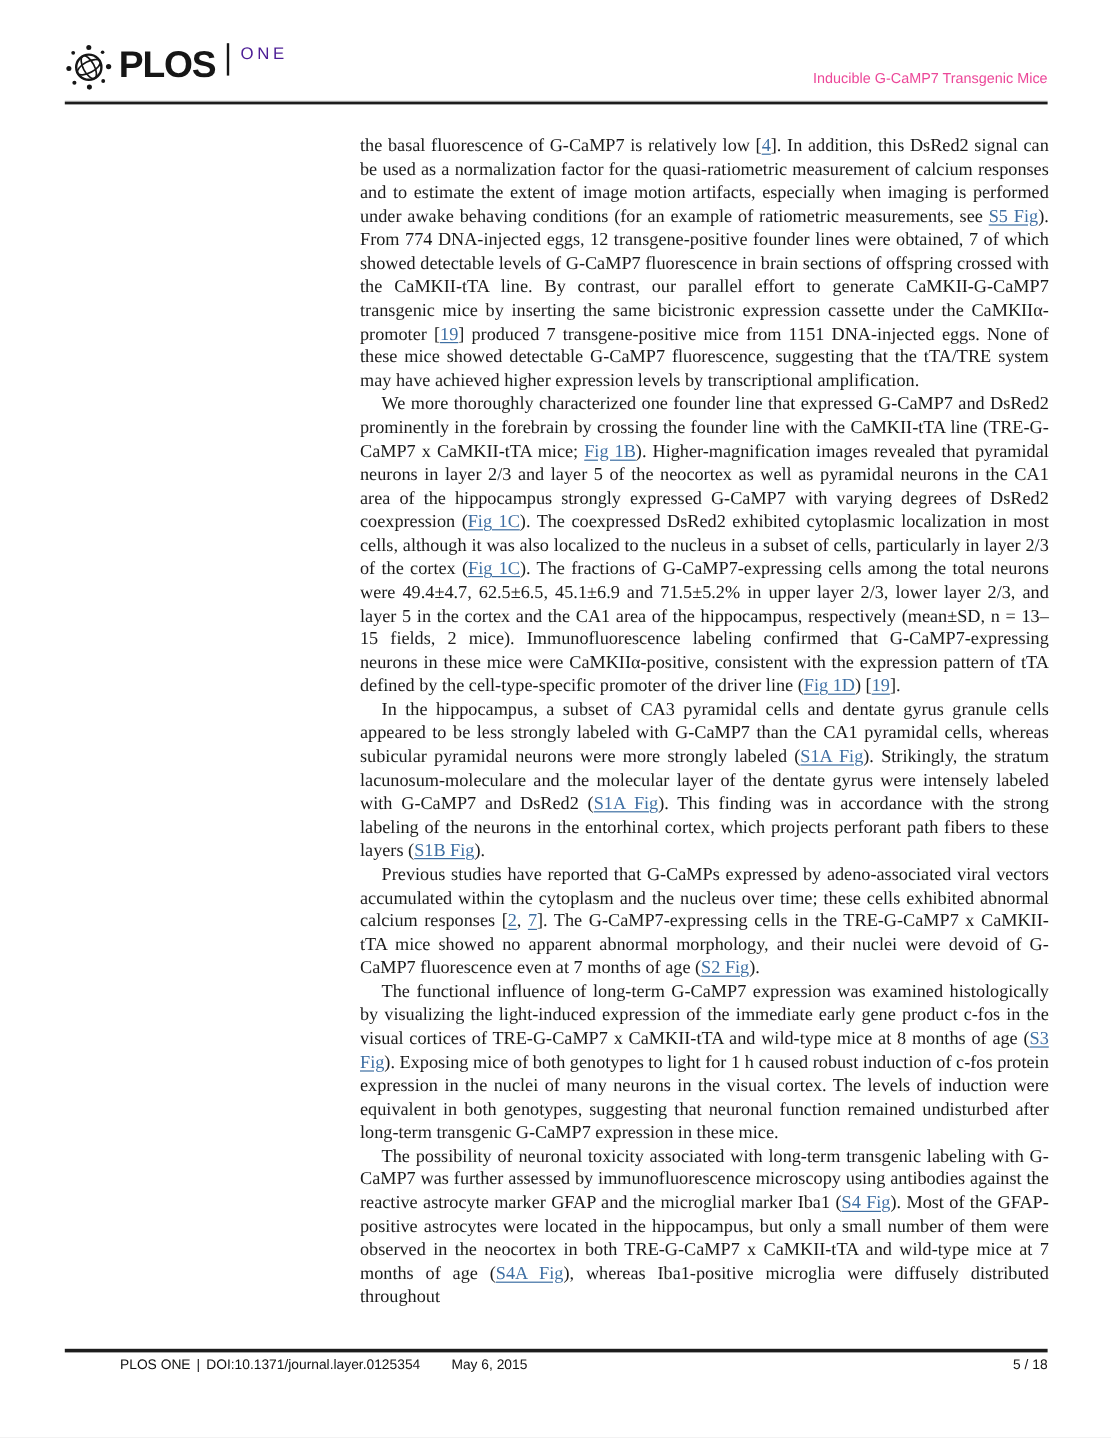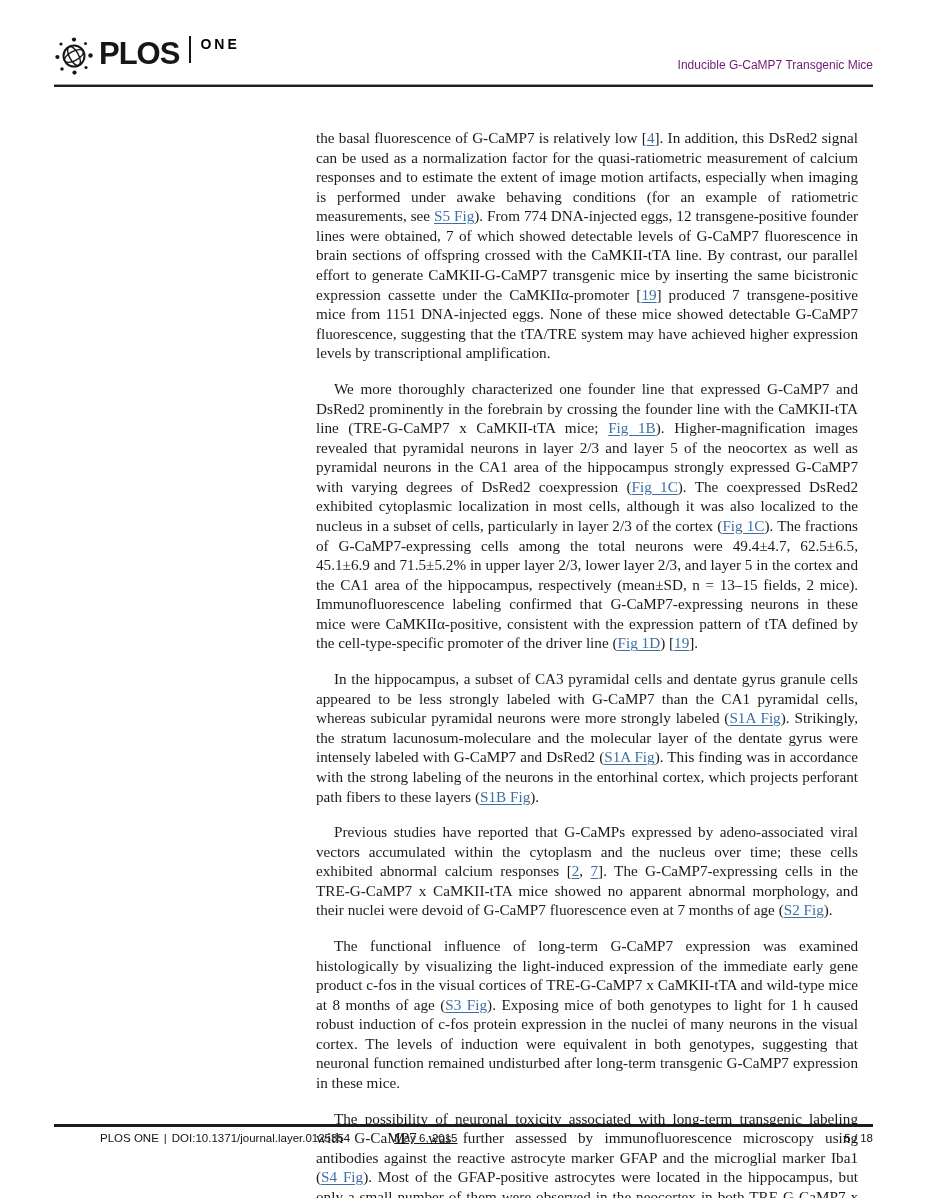--- a/index.html
+++ b/index.html
@@ -21,57 +21,57 @@
   .logo-mark{display:flex;align-items:center;}
   .logo-plos{
     font-size:31px;font-weight:800;letter-spacing:-1px;
     color:#161616;margin-left:5px;
   }
   .logo-divider{
     width:2px;height:27px;background:#161616;
     margin:0 9px 0 10px;
   }
   .logo-one{
-    font-size:14px;font-weight:700;letter-spacing:3px;color:#000000;
+    font-size:14px;font-weight:400;letter-spacing:3px;color:#4c1d95;
   }
   .running-title{
     position:absolute;right:53px;top:58px;
     font-family:"Liberation Sans", sans-serif;
-    font-size:12px;color:#701a75;
+    font-size:12px;color:#ec4899;
   }
   .header-rule{
     position:absolute;left:54px;right:53px;top:84px;
     height:0;border-top:1px solid #9a9a9a;border-bottom:2px solid #1d1d1d;
   }
   
   .article-body{
     position:absolute;left:300px;top:112px;width:574px;
     font-size:15.2px;line-height:19.58px;
     text-align:justify;
   }
-  .para{margin:16px;}
+  .para{margin:0;}
   .para.indent{text-indent:18px;}
   a.ref-link{
     color:#3e6fa3;text-decoration:underline;cursor:pointer;
     text-underline-offset:2px;
   }
   
   .footer-rule{
     position:absolute;left:54px;right:53px;top:1124px;
     height:3px;background:#1d1d1d;
   }
   .footer-row{
     position:absolute;left:54px;right:53px;top:1132px;
     display:flex;justify-content:space-between;align-items:baseline;
     font-family:"Liberation Sans", sans-serif;
     font-size:11.5px;color:#121212;
   }
   .footer-left{display:flex;align-items:baseline;white-space:pre;padding-left:46px;}
   .footer-pipe{margin:0 5px;}
-  .footer-date{margin-left:44px;text-decoration:underline;}
+  .footer-date{margin-left:26px;}
 </style>
 </head>
 <body>
 
 <div class="page">
 
   <div class="masthead">
     <span class="logo-mark">
       <svg width="40" height="40" viewBox="0 0 40 40" aria-hidden="true">
         <g fill="none" stroke="#161616" stroke-width="2">

